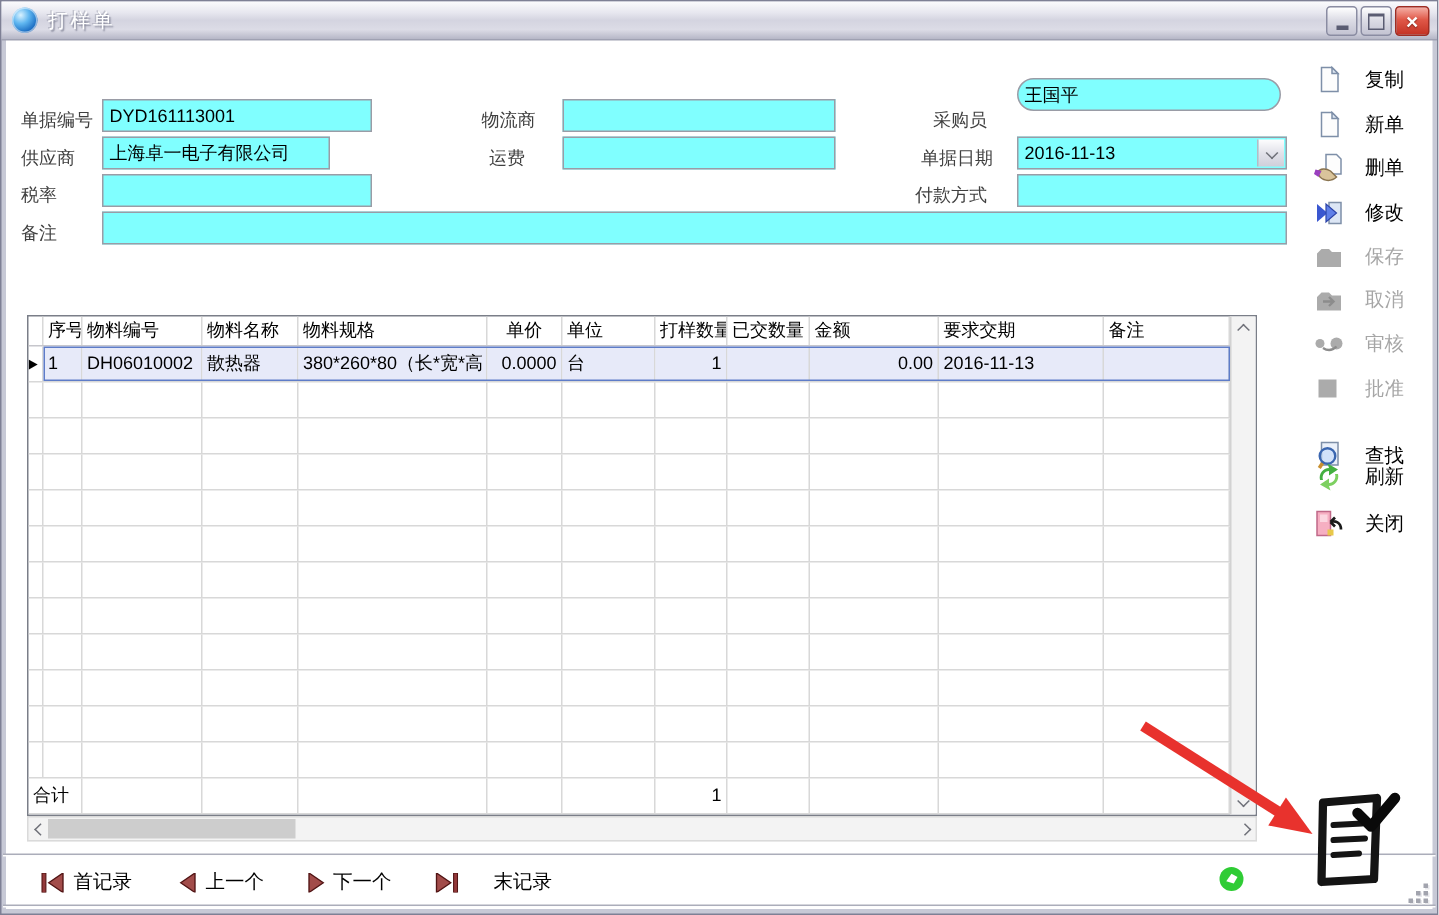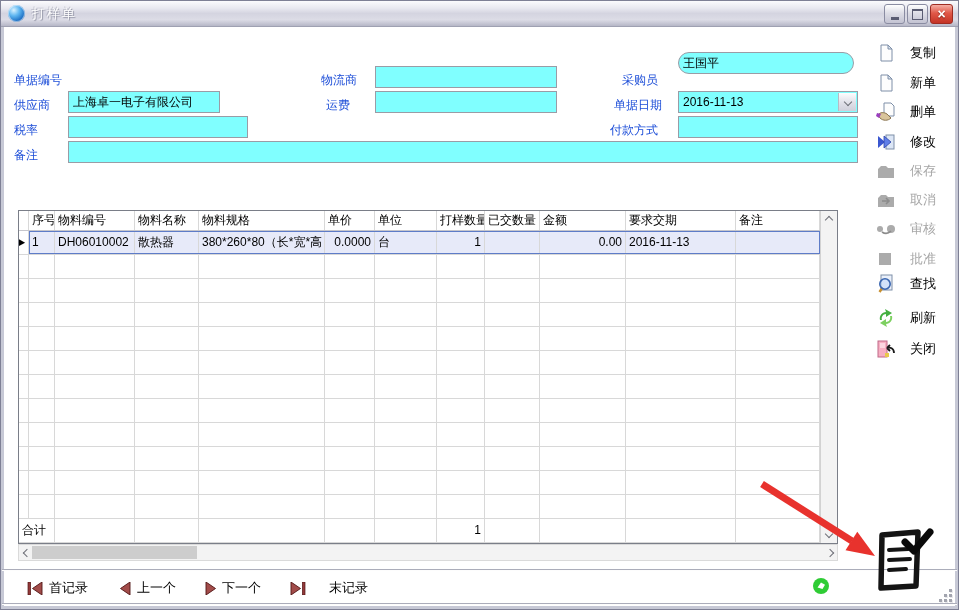--- a/index.html
+++ b/index.html
@@ -19,21 +19,21 @@
   .win-controls{position:absolute;right:5px;top:3px;display:flex;gap:2px;}
   .win-btn{width:19px;height:18px;border:1px solid #8A8CA2;border-radius:3px;
     background:linear-gradient(180deg,#FFFFFF,#DDDDE6 45%,#C3C3D2);display:flex;align-items:center;justify-content:center;}
   .win-btn.close{width:21px;border-color:#9E2C22;
     background:linear-gradient(180deg,#F5AFA5,#E05848 45%,#C43325);}
   .glyph-min{width:8px;height:3px;background:#5A5C72;margin-top:9px;}
   .glyph-max{width:9px;height:8px;border:1px solid #5A5C72;border-top-width:2px;}
   .glyph-x{color:#fff;font-size:14px;font-weight:bold;line-height:1;text-shadow:0 1px 1px #7c1d14;}
 
   
-  .lbl{position:absolute;font-size:12px;color:#1d4ed8;white-space:nowrap;}
+  .lbl{position:absolute;font-size:12px;color:#404040;white-space:nowrap;}
   .fld{position:absolute;height:22px;background:#80FFFF;border:1px solid #9A9CA6;box-sizing:border-box;
        font-size:12px;color:#000;line-height:20px;padding:0 4px;font-family:inherit;}
   input.fld{outline:none;}
   .combo-btn{position:absolute;right:1px;top:1px;width:17px;height:18px;
     background:linear-gradient(180deg,#FDFDFE,#E2E2EA 50%,#CFCFDA);border-left:1px solid #B8BAC4;
     display:flex;align-items:center;justify-content:center;}
 
   
   .chev{display:inline-block;width:5px;height:5px;border-top:1.6px solid #6E7078;border-right:1.6px solid #6E7078;}
   .chev.up{transform:rotate(-45deg);}
@@ -47,21 +47,21 @@
   .grid-body{position:absolute;left:0;top:0;right:17px;bottom:0;overflow:hidden;}
   .g-row{display:flex;height:24px;box-sizing:border-box;border-bottom:1px solid #D8D8D8;}
   .g-row.g-header{height:20px;border-bottom:1px solid #C6C6CC;font-size:12px;}
   .gc{box-sizing:border-box;border-right:1px solid #D8D8D8;padding:0 3px;line-height:22px;
       white-space:nowrap;overflow:hidden;flex:0 0 auto;}
   .g-header .gc{line-height:19px;}
   .c0{width:10px;padding:0;} .c1{width:26px;} .c2{width:80px;} .c3{width:64px;} .c4{width:126px;}
   .c5{width:50px;text-align:right;} .c6{width:62px;} .c7{width:48px;text-align:right;}
   .c8{width:55px;} .c9{width:86px;text-align:right;} .c10{width:110px;} .c11{flex:1 1 auto;}
   .c0c1{width:36px;}
-  .g-header .c5{text-align:left;} .g-header .c7,.g-header .c8,.g-header .c9,.g-header .c10{text-align:left;}
+  .g-header .c5{text-align:center;} .g-header .c7,.g-header .c8,.g-header .c9,.g-header .c10{text-align:left;}
   .g-selected{position:relative;}
   .g-selected .gc:not(.c0){background:#E7EAF9;}
   .g-selected::after{content:'';position:absolute;left:10px;right:0;top:0;bottom:0;
       border:1px solid #5E7CC8;pointer-events:none;}
   .rowmark{display:block;font-size:8px;line-height:23px;color:#000;transform:scaleY(1.1);}
   .g-total .gc{line-height:22px;}
 
   
   .vscroll{position:absolute;top:0;right:0;bottom:0;width:17px;background:#F3F3F3;
     border-left:1px solid #D2D2D2;box-sizing:border-box;}
@@ -106,20 +106,21 @@
       <span class="win-btn">
           <i class="glyph-max"></i>
         </span>
       <span class="win-btn close">
           <span class="glyph-x">×</span>
         </span>
     </span>
   </div>
 
   <div class="lbl" style="left:14px;top:72px;">单据编号</div>
+  <input class="fld" style="left: 68px; top: 66px; width: 180px;" value="DYD161113001">
 
   <div class="lbl" style="left:321px;top:72px;">物流商</div>
   <input class="fld" style="left: 375px; top: 66px; width: 182px;" value="">
 
   <div class="lbl" style="left:622px;top:72px;">采购员</div>
   <input class="fld" style="left: 678px; top: 52px; width: 176px; border-radius: 11px;" value="王国平">
 
   <div class="lbl" style="left:14px;top:97px;">供应商</div>
   <input class="fld" style="left: 68px; top: 91px; width: 152px;" value="上海卓一电子有限公司">
 
@@ -426,21 +427,21 @@
       <path d="M6 13c3 2 6 2 9-1" stroke="#8C8C8C" stroke-width="1.6" fill="none"></path>
     </svg>
       <span class="tlabel">审核</span>
   </div>
   <div class="tool disabled" style="top:247px;">
     <svg width="20" height="20" viewBox="0 0 20 20">
       <rect x="3" y="4" width="12" height="12" fill="#ABABAB"></rect>
     </svg>
       <span class="tlabel">批准</span>
   </div>
-  <div class="tool" style="top:272px;">
+  <div class="tool" style="top:292px;">
     <svg width="20" height="20" viewBox="0 0 20 20">
       <rect x="5" y="1" width="11" height="15" fill="#EAF0FA" stroke="#7E8FA8"></rect>
       <line x1="3.5" y1="18" x2="6.5" y2="13.5" stroke="#C89030" stroke-width="2.4"></line>
       <circle cx="9" cy="10" r="5.2" fill="rgba(190,215,250,0.55)" stroke="#3A66B0" stroke-width="1.6"></circle>
     </svg>
       <span class="tlabel">查找</span>
   </div>
   <div class="tool" style="top:306px;">
     <svg width="20" height="20" viewBox="0 0 20 20">
       <path d="M4 12c-1-4 2-8 6-8l-1-3 7 4-6 4 0-3c-3 0-5 3-4 6z" fill="#44B040"></path>

